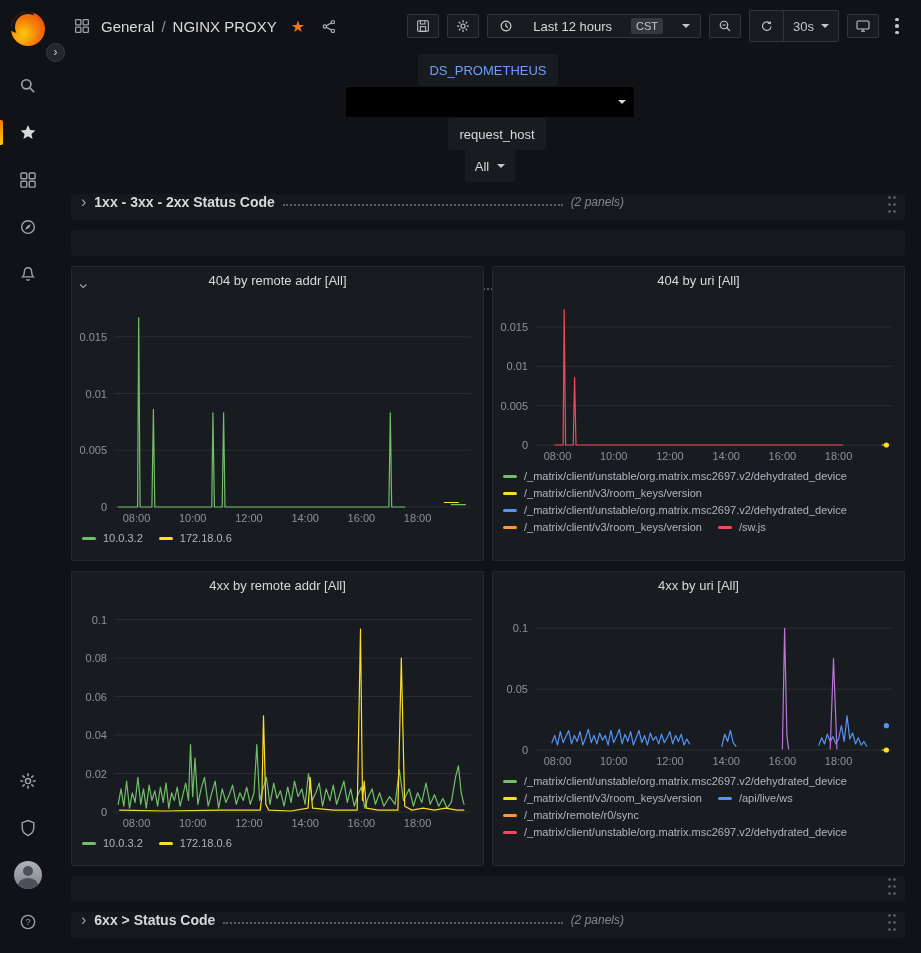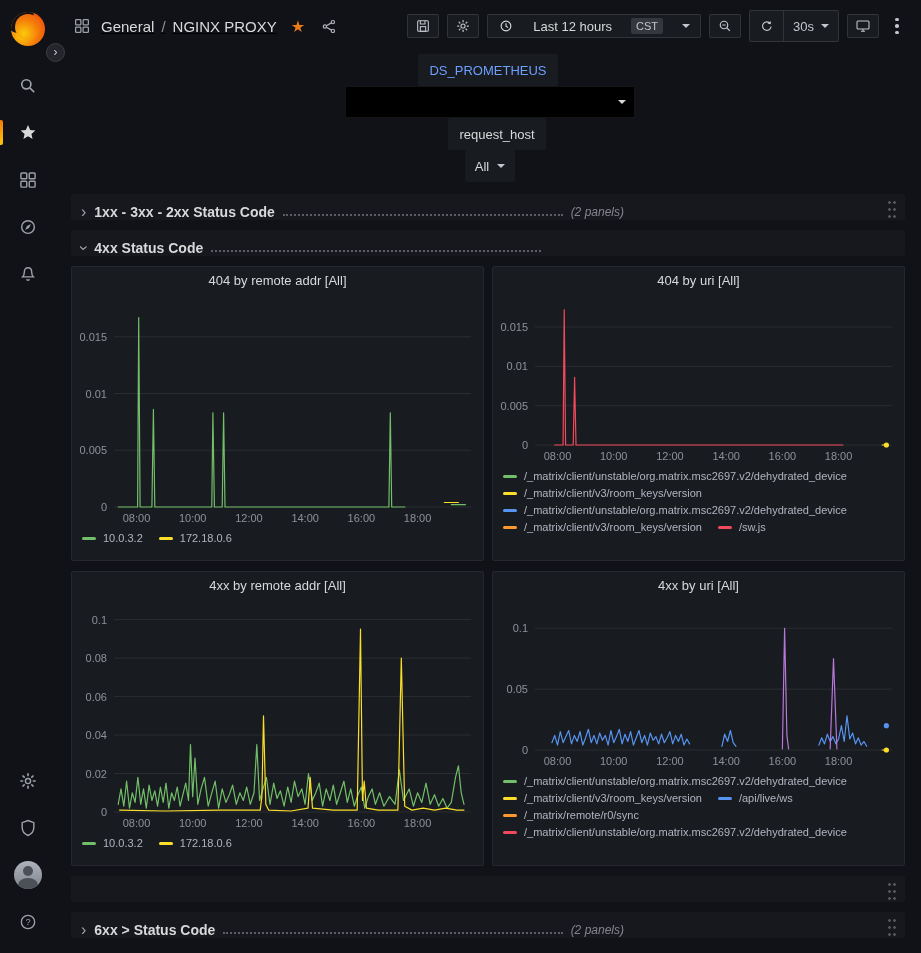--- a/index.html
+++ b/index.html
@@ -28,21 +28,21 @@
           background:#24262b; border:1px solid #3a3d42; color:#c7cad1; z-index:6;
           display:flex; align-items:center; justify-content:center; font-size:12px; line-height:1; cursor:pointer; }
   .collapse-btn::before { content:"\203A"; margin-top:-2px; }
 
   
   .main { flex:1; display:flex; flex-direction:column; min-width:0; }
 
   .navbar { height:52px; display:flex; align-items:center; padding:0 14px 0 18px; gap:10px; }
   .navbar svg { display:block; }
   .crumb-icon { color:#9da2a8; }
-  .breadcrumb { display:flex; align-items:center; gap:7px; font-size:15px;text-decoration:underline; }
+  .breadcrumb { display:flex; align-items:center; gap:7px; font-size:15px; }
   .crumb-section { color:#d8d9da; cursor:pointer; }
   .crumb-sep { color:#8d9299; }
   .crumb-title { color:#d8d9da; font-weight:500; cursor:pointer; }
   .fav-star { color:#eb7b18; font-size:16px; margin-left:4px; cursor:pointer; }
   .share-icon { color:#aeb2b8; margin-left:6px; cursor:pointer; }
 
   .nav-right { margin-left:auto; display:flex; align-items:center; gap:8px; }
   .navbar-btn { height:24px; min-width:32px; display:flex; align-items:center; justify-content:center; gap:19px;
           background:#181b1f; border:1px solid rgba(204,204,220,0.14); border-radius:2px; color:#c3c6cc;
           font-size:13px; padding:0 7px; cursor:pointer; }
@@ -64,21 +64,21 @@
           border-radius:2px; display:flex; align-items:center; cursor:pointer; }
   .var-select .value { flex:1; color:#d8d9da; font-size:13px; padding:0 8px; }
   .var-select .caret { margin-right:8px; border-top-color:#d8d9da; }
   .host-label { color:#d8d9da; margin-left:18px; }
   .all-select { height:32px; margin-left:4px; padding:0 10px; display:flex; align-items:center; gap:8px;
           background:#181b1f; border-radius:2px; color:#d8d9da; font-size:13px; cursor:pointer; }
 
   
   .dashboard { flex:1; padding:6px 16px 0; overflow:hidden; }
   .row-header { height:26px; margin-bottom:10px; background:#16181d; border-radius:2px;
-          display:flex; align-items:flex-end; padding:0 8px; cursor:pointer; }
+          display:flex; align-items:flex-start; padding:0 8px; cursor:pointer; }
   .row-left { display:flex; align-items:center; width:545px; min-width:0; }
   .row-header.expanded .row-left { width:470px;margin-top:48px; }
   .row-chevron { color:#9da2a8; font-size:16px; margin:0 8px 0 2px; line-height:1; }
   .row-chevron::before { content:"\203A"; display:inline-block; }
   .row-header.expanded .row-chevron::before { transform:rotate(90deg); }
   .row-title { font-size:14px; font-weight:700; color:#d8d9da; white-space:nowrap; }
   .row-dots { flex:1; border-bottom:2px dotted rgba(204,204,220,0.38); margin:6px 8px 0; height:1px; }
   .row-count { font-size:12px; font-style:italic; color:rgba(204,204,220,0.6); white-space:nowrap; }
   .row-drag { margin-left:auto; width:10px; height:21px;
           background-image: radial-gradient(#54575c 1.1px, transparent 1.3px); background-size:5px 7px; cursor:grab; }

